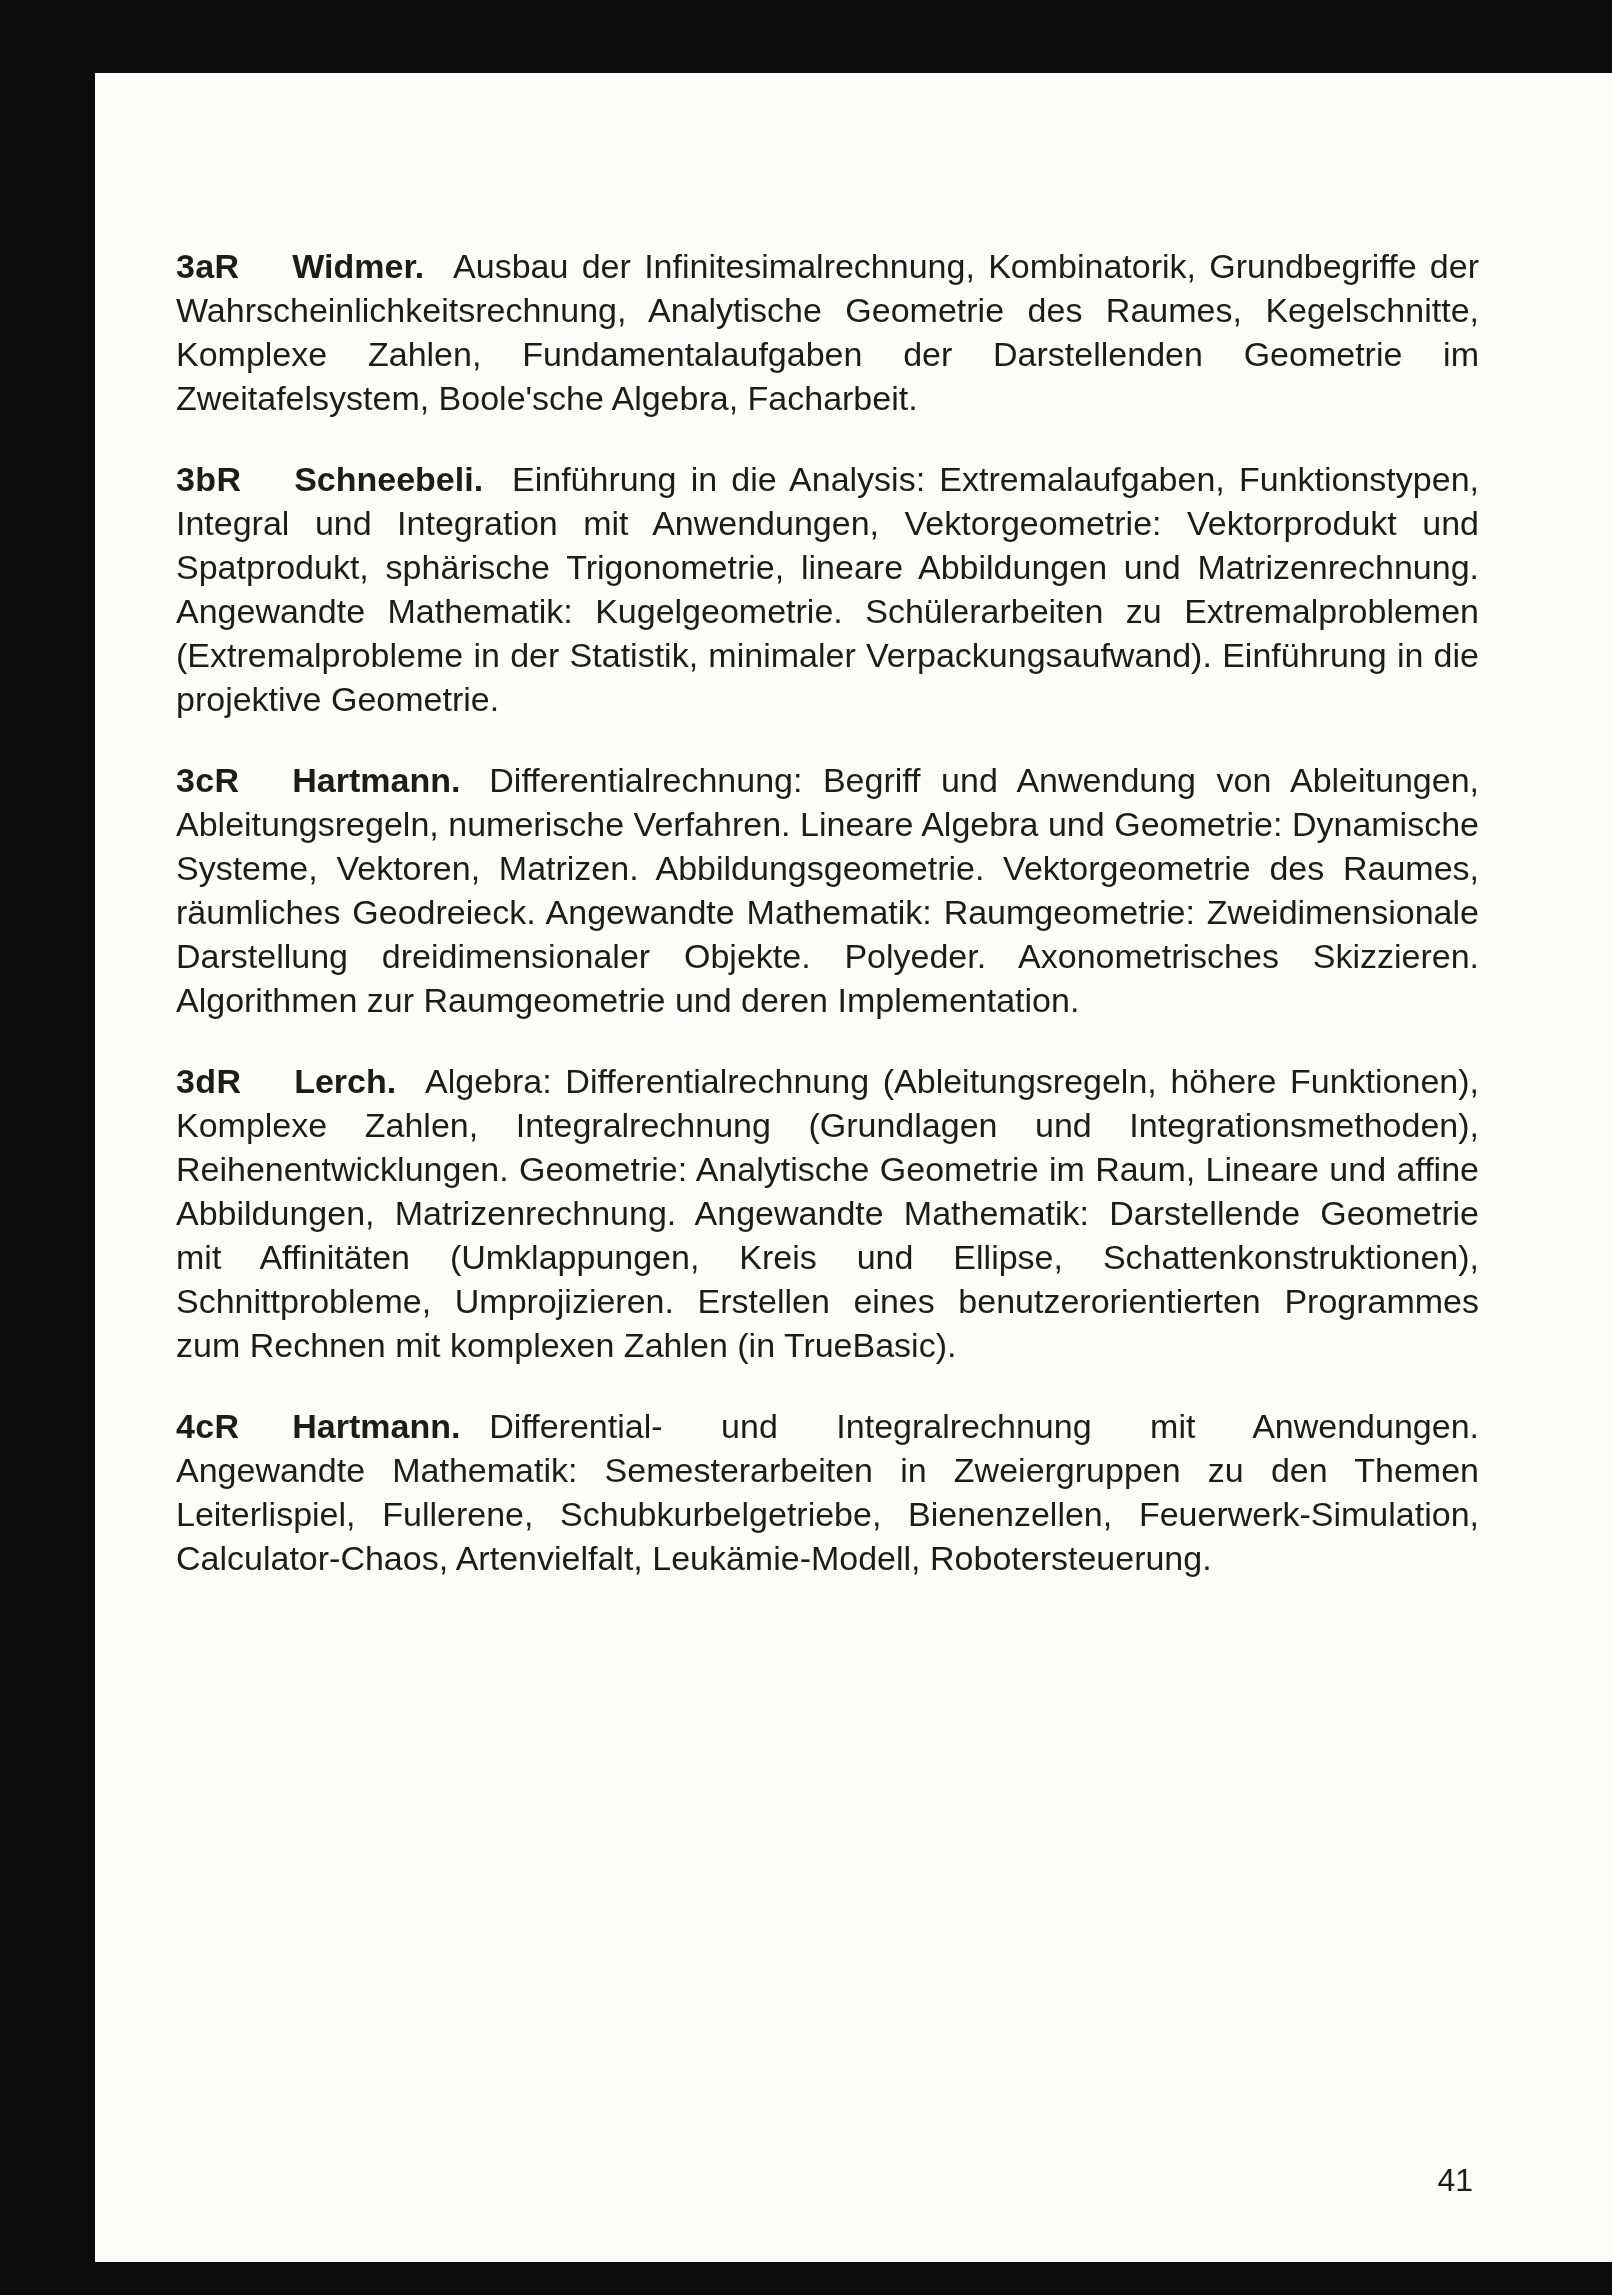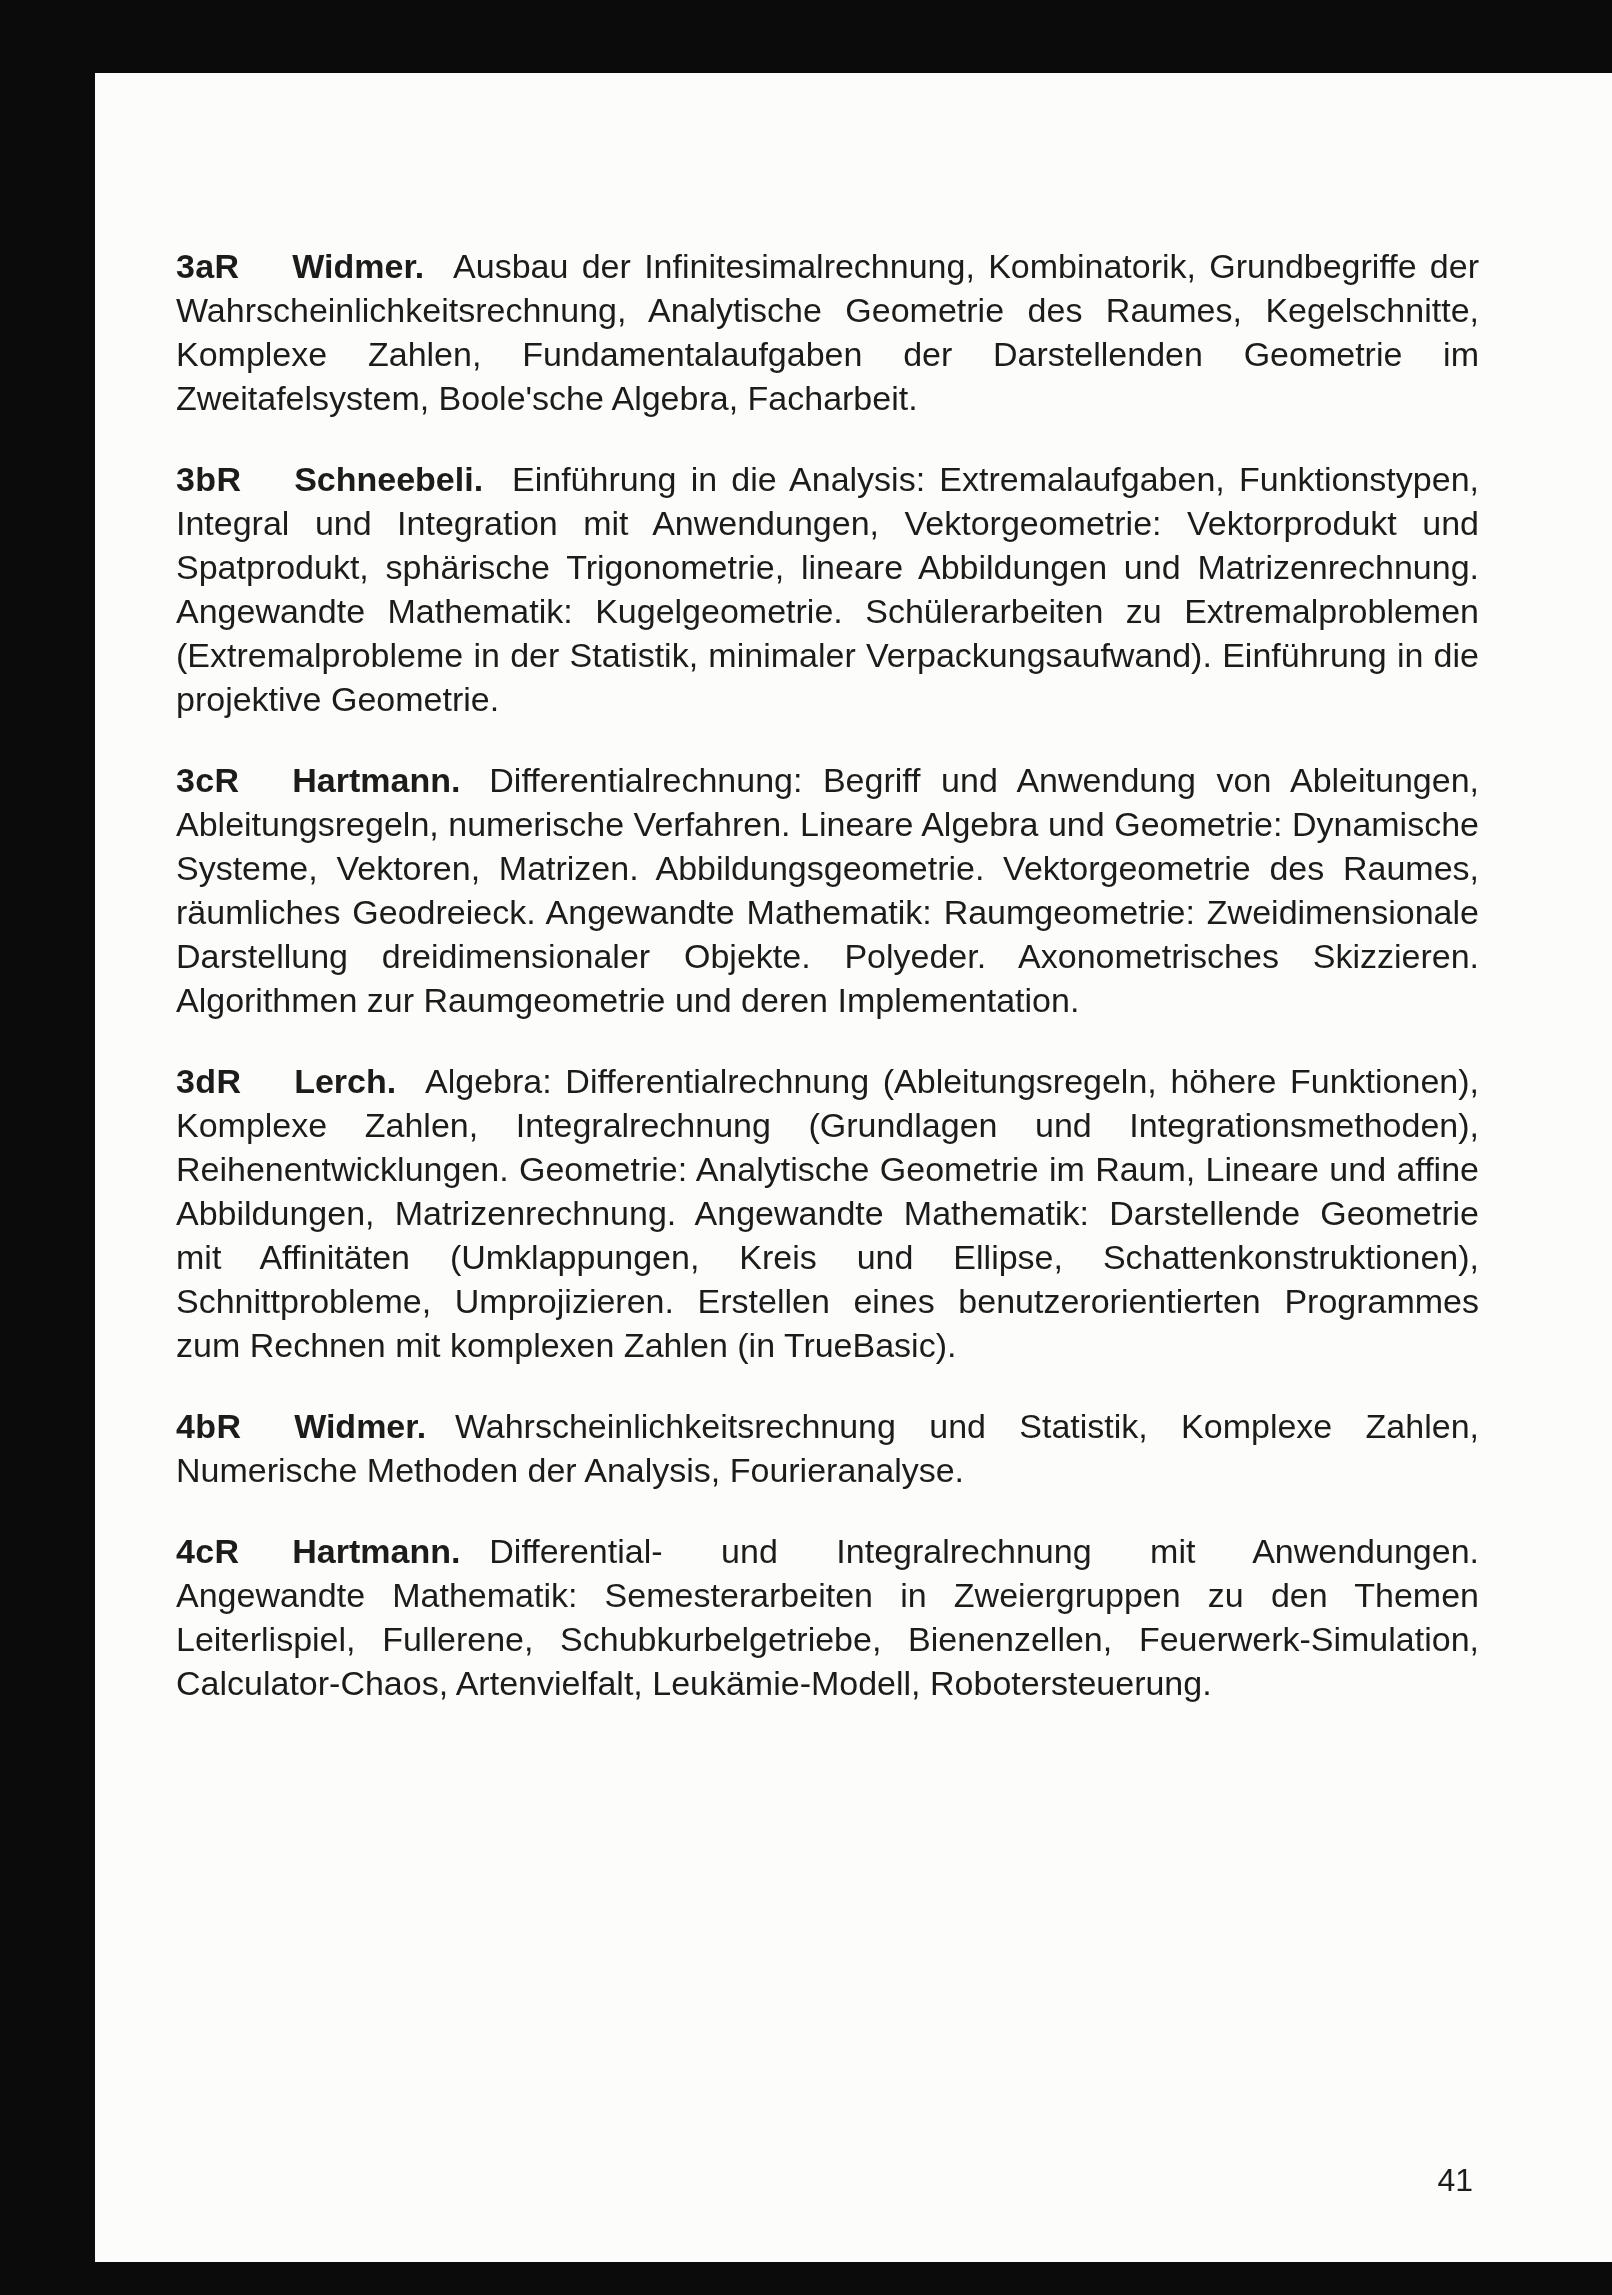--- a/index.html
+++ b/index.html
@@ -71,23 +71,20 @@
 
   <p class="course">
     <span class="code">3cR</span><span class="teacher">Hartmann.</span><span class="body-text">Differentialrechnung: Begriff und Anwendung von Ableitungen, Ableitungsregeln, numerische Verfahren. Lineare Algebra und Geometrie: Dynamische Systeme, Vektoren, Matrizen. Abbildungsgeometrie. Vektorgeometrie des Raumes, räumliches Geodreieck. Angewandte Mathematik: Raumgeometrie: Zweidimensionale Darstellung dreidimensionaler Objekte. Polyeder. Axonometrisches Skizzieren. Algorithmen zur Raumgeometrie und deren Implementation.</span>
   </p>
 
   <p class="course">
     <span class="code">3dR</span><span class="teacher">Lerch.</span><span class="body-text">Algebra: Differentialrechnung (Ableitungsregeln, höhere Funktionen), Komplexe Zahlen, Integralrechnung (Grundlagen und Integrationsmethoden), Reihenentwicklungen. Geometrie: Analytische Geometrie im Raum, Lineare und affine Abbildungen, Matrizenrechnung. Angewandte Mathematik: Darstellende Geometrie mit Affinitäten (Umklappungen, Kreis und Ellipse, Schattenkonstruktionen), Schnittprobleme, Umprojizieren. Erstellen eines benutzerorientierten Programmes zum Rechnen mit komplexen Zahlen (in TrueBasic).</span>
   </p>
 
 
-  <p class="course">
-    <span class="code">4bR</span><span class="teacher">Widmer.</span><span class="body-text">Wahrscheinlichkeitsrechnung und Statistik, Komplexe Zahlen, Numerische Methoden der Analysis, Fourieranalyse.</span>
-  </p>
 
   <p class="course">
     <span class="code">4cR</span><span class="teacher">Hartmann.</span><span class="body-text">Differential- und Integralrechnung mit Anwendungen. Angewandte Mathematik: Semesterarbeiten in Zweiergruppen zu den Themen Leiterlispiel, Fullerene, Schubkurbelgetriebe, Bienenzellen, Feuerwerk-Simulation, Calculator-Chaos, Artenvielfalt, Leukämie-Modell, Robotersteuerung.</span>
   </p>
 
   <div class="pagenum">41</div>
 
 </div>
 
 

